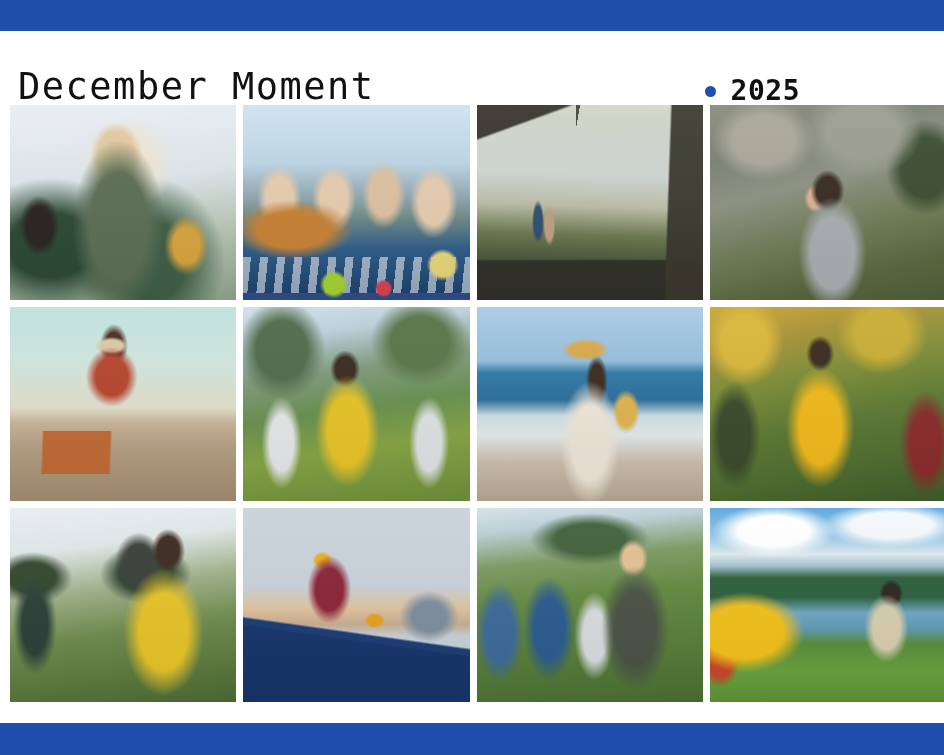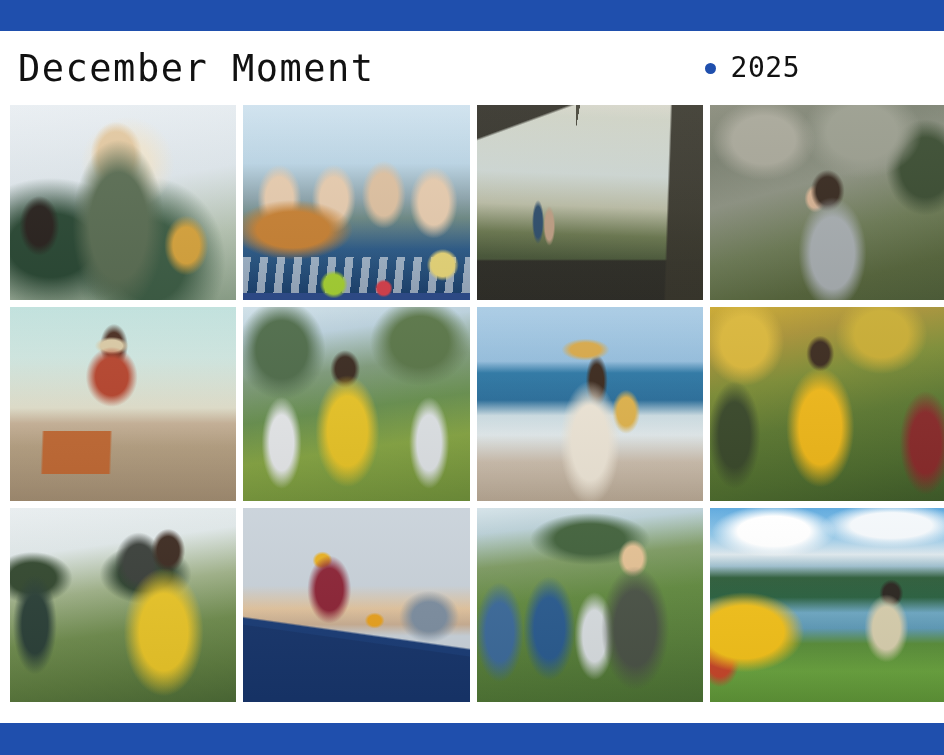--- a/index.html
+++ b/index.html
@@ -31,40 +31,41 @@
   .bar-bottom { top: 723px; height: 32px; }
 
   
   .header {
     position: absolute;
     top: 31px;
     left: 0;
     width: 814px;
     height: 74px;
     display: flex;
-    align-items: center;
+    align-items: flex-end;
     justify-content: space-between;
     padding: 0 12px 0 18px;
   }
 
   .page-title {
     font-family: "DejaVu Sans Mono", monospace;
     font-size: 37px;
     font-weight: 400;
     letter-spacing: 1.5px;
     color: #111111;
     white-space: nowrap;
     line-height: 1;
   }
 
   .year-badge {
     display: flex;
     align-items: center;
     gap: 15px;
     padding-right: 2px;
+    font-weight: bold;
   }
   .year-dot {
     width: 11px;
     height: 11px;
     border-radius: 50%;
     background: #1F4FAD;
     flex: 0 0 auto;
   }
   .year-label {
     font-family: "DejaVu Sans Mono", monospace;

